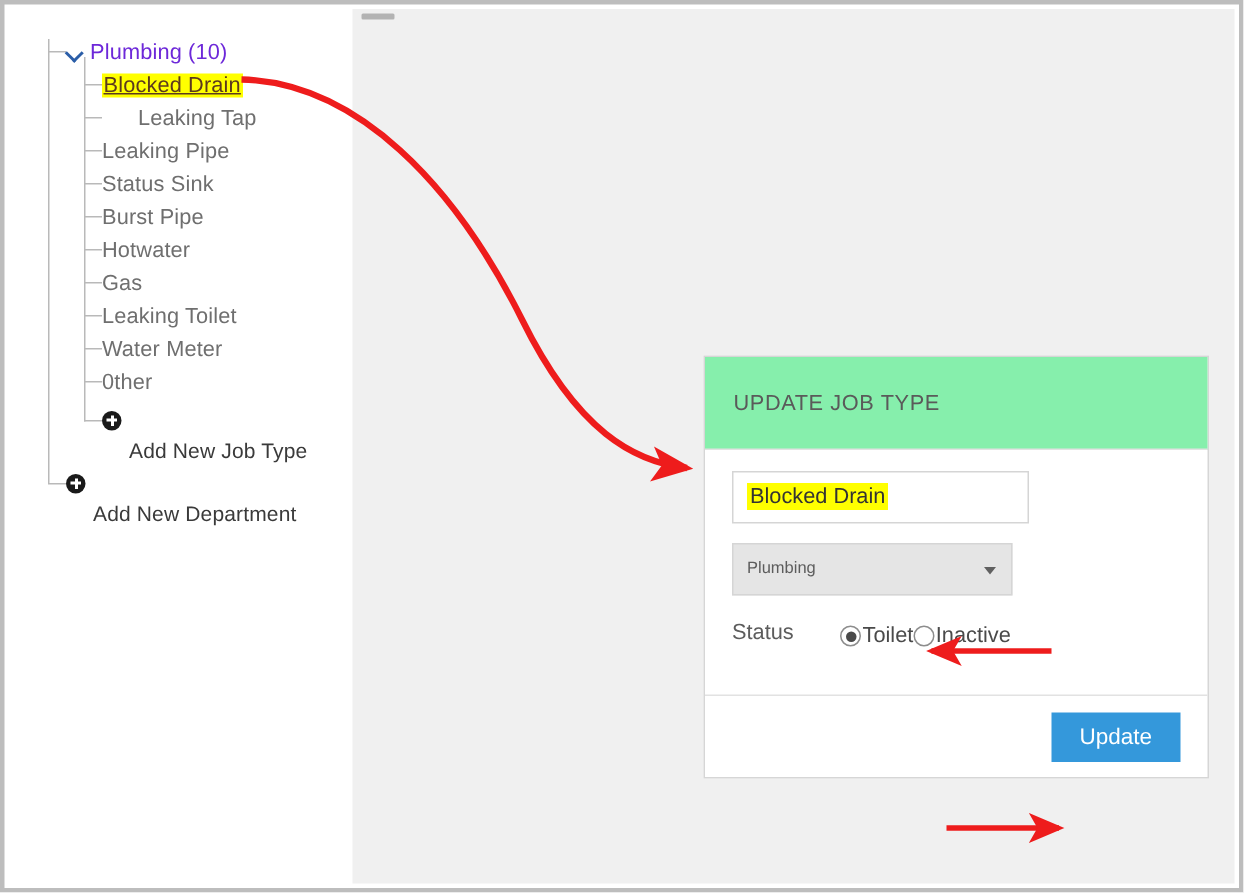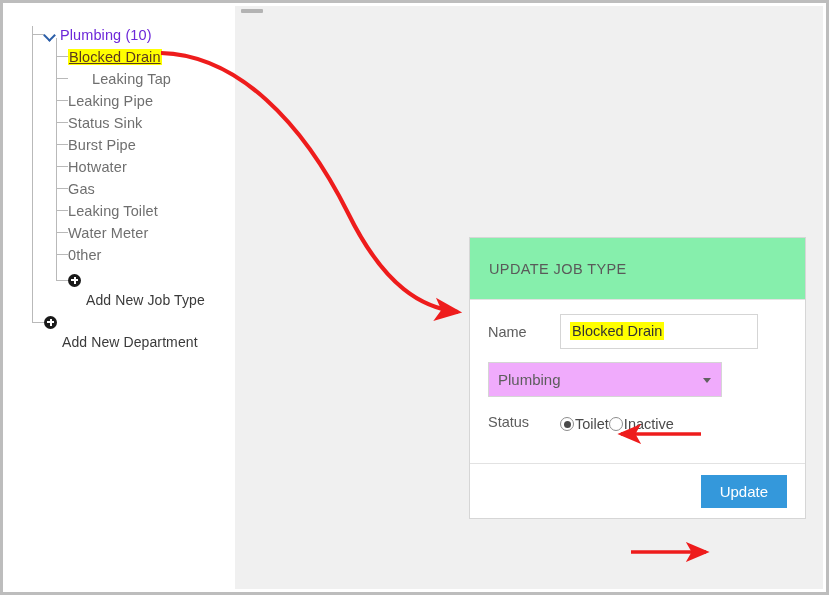--- a/index.html
+++ b/index.html
@@ -190,25 +190,25 @@
     white-space: nowrap;
     overflow: hidden;
   }
   .text-input .hl {
     background: #ffff00;
     color: #333333;
     padding: 1px 2px;
   }
   .select-input {
     box-sizing: border-box;
-    width: 234px;
+    width: 187px;
     height: 35px;
     border: 1px solid #d5d5d5;
-    background: #f0abfc;
-    font-size: 15px;
+    background: #e5e5e5;
+    font-size: 11px;
     color: #5d5d5d;
     line-height: 33px;
     padding: 0 9px;
     position: relative;
   }
   .select-arrow {
     position: absolute;
     right: 10px;
     top: 15px;
     width: 0; height: 0;
@@ -361,21 +361,20 @@
 
   <div id="form-card">
 
     <div id="card-header">
       <span id="card-title">UPDATE JOB TYPE</span>
     </div>
 
     <div id="card-body">
 
       <div class="form-row">
-        <div class="form-label">Name</div>
         <div class="form-control">
           <div class="text-input"><span class="hl">Blocked Drain</span></div>
         </div>
       </div>
 
       <div class="form-row">
         <div class="form-control">
           <div class="select-input">
             <span>Plumbing</span>
             <span class="select-arrow"></span>

